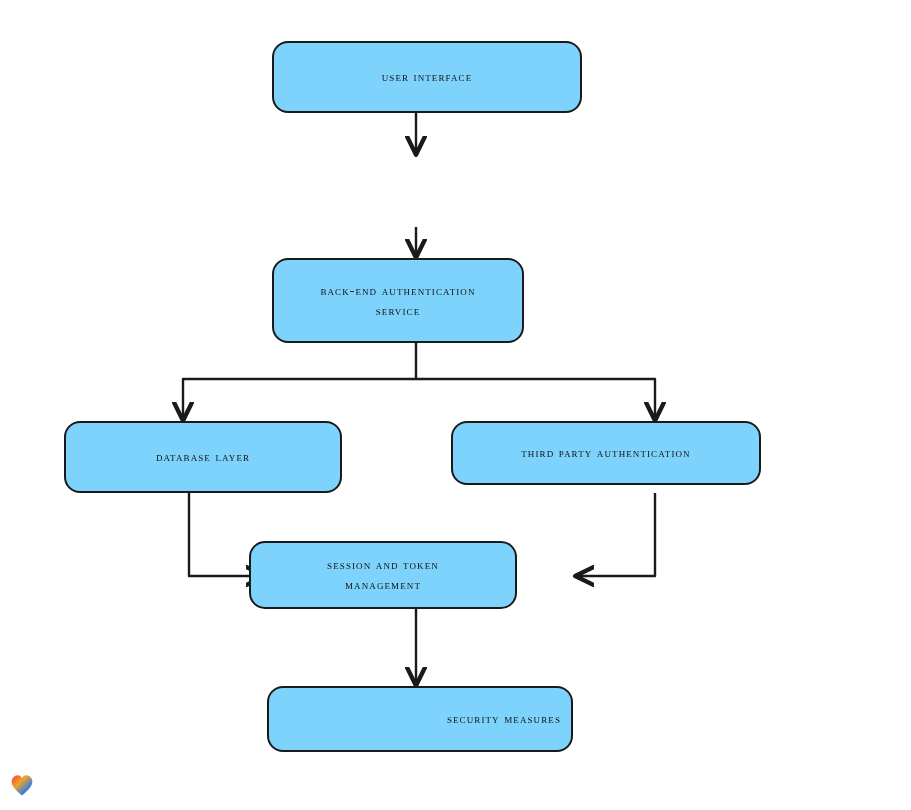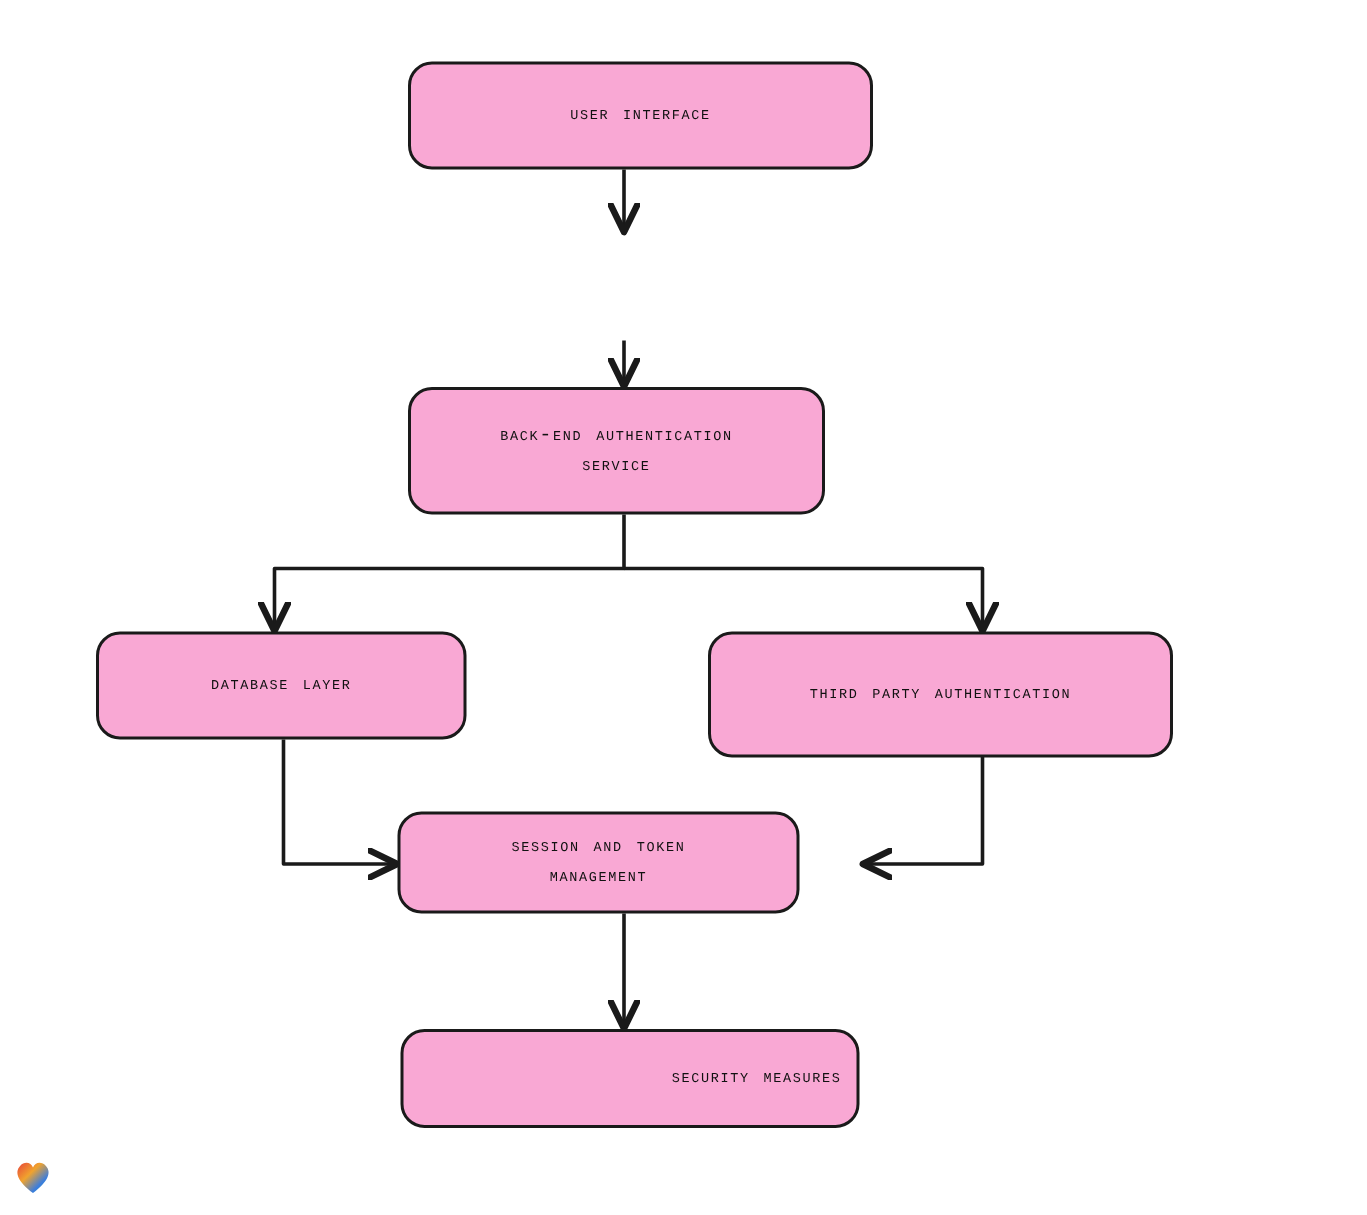--- a/index.html
+++ b/index.html
@@ -19,27 +19,27 @@
     left: 0;
     top: 0;
     width: 911px;
     height: 810px;
   }
   .node {
     position: absolute;
     box-sizing: border-box;
     border: 2.5px solid #1a1a1a;
     border-radius: 16px;
-    background: #f9a8d4;
+    background: #7dd3fc;
     display: flex;
     align-items: center;
     justify-content: center;
     text-align: center;
     color: #111111;
-    font-family: Liberation Mono, monospace;
+    font-family: Liberation Serif, serif;
     font-size: 13.5px;
     letter-spacing: 1.1px;
     line-height: 1.45;
     font-variant: small-caps;
     text-transform: lowercase;
     padding: 4px 10px;
   }
   .node span {
     display: block;
     white-space: pre-line;
@@ -84,34 +84,34 @@
     <path d="M655,493 L655,576 L580,576" fill="none" stroke="#1a1a1a" stroke-width="2.4" stroke-linejoin="round" marker-end="url(#arrow)"></path>
 
     <path d="M416,609 L416,681" fill="none" stroke="#1a1a1a" stroke-width="2.4" marker-end="url(#arrow)"></path>
   </svg>
 
   <div class="node" style="left:272px; top:41px; width:310px; height:72px;">
     <span>User Interface</span>
   </div>
 
 
-  <div class="node" style="left:272px; top:258px; width:278px; height:85px;">
+  <div class="node" style="left:272px; top:258px; width:252px; height:85px;">
     <span>Back-end Authentication
 Service</span>
   </div>
 
-  <div class="node" style="left:64px; top:421px; width:247px; height:72px;">
+  <div class="node" style="left:64px; top:421px; width:278px; height:72px;">
     <span>Database Layer</span>
   </div>
 
-  <div class="node" style="left:472px; top:421px; width:310px; height:84px;">
+  <div class="node" style="left:451px; top:421px; width:310px; height:64px;">
     <span>Third Party Authentication</span>
   </div>
 
-  <div class="node" style="left:265px; top:541px; width:268px; height:68px;">
+  <div class="node" style="left:249px; top:541px; width:268px; height:68px;">
     <span>Session and Token
 Management</span>
   </div>
 
   <div class="node" style="left:267px; top:686px; width:306px; height:66px;justify-content:flex-end;">
     <span>Security Measures</span>
   </div>
 
   <svg class="heart" viewBox="0 0 32 32">
     <defs>

